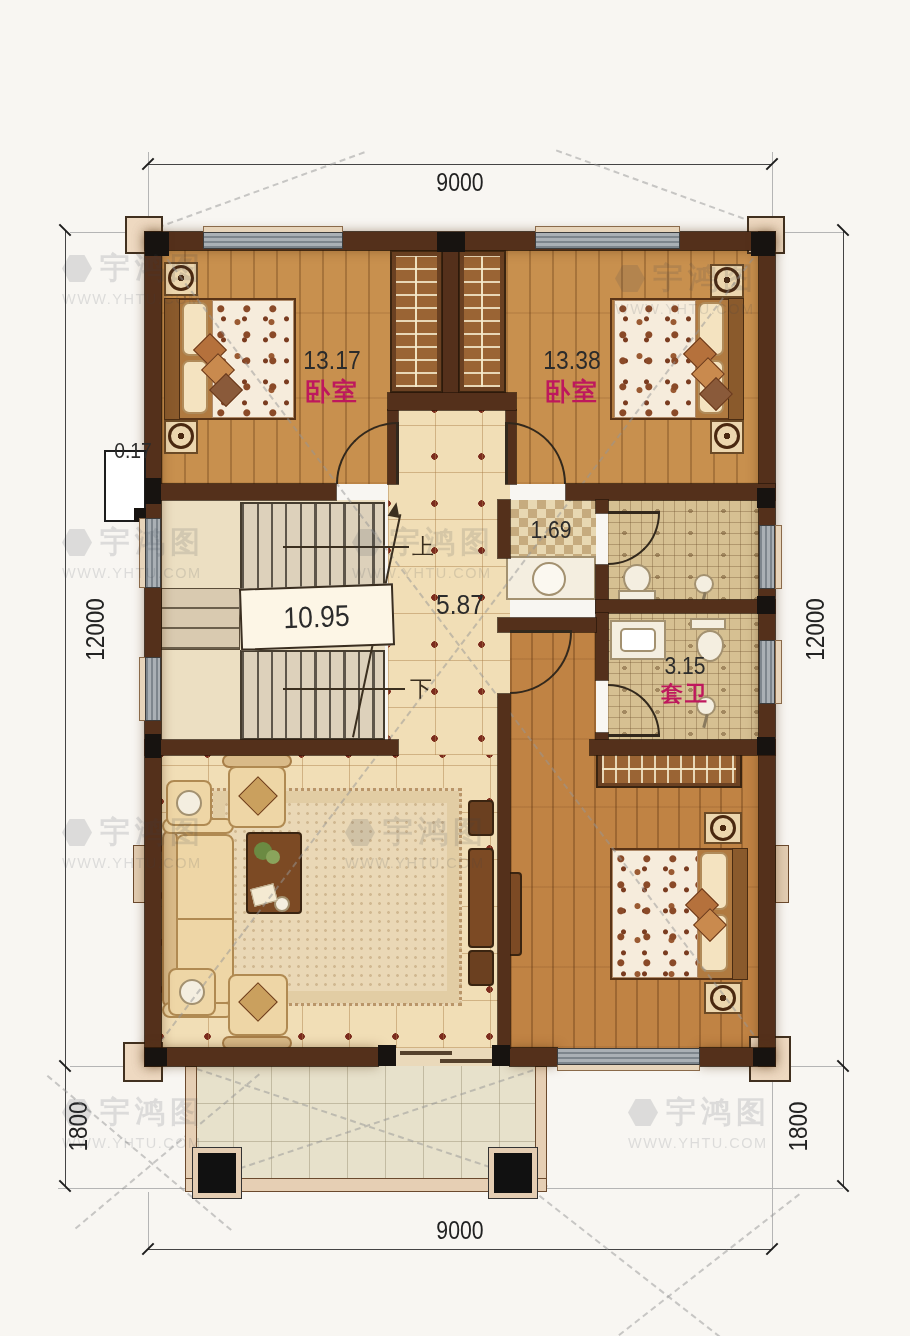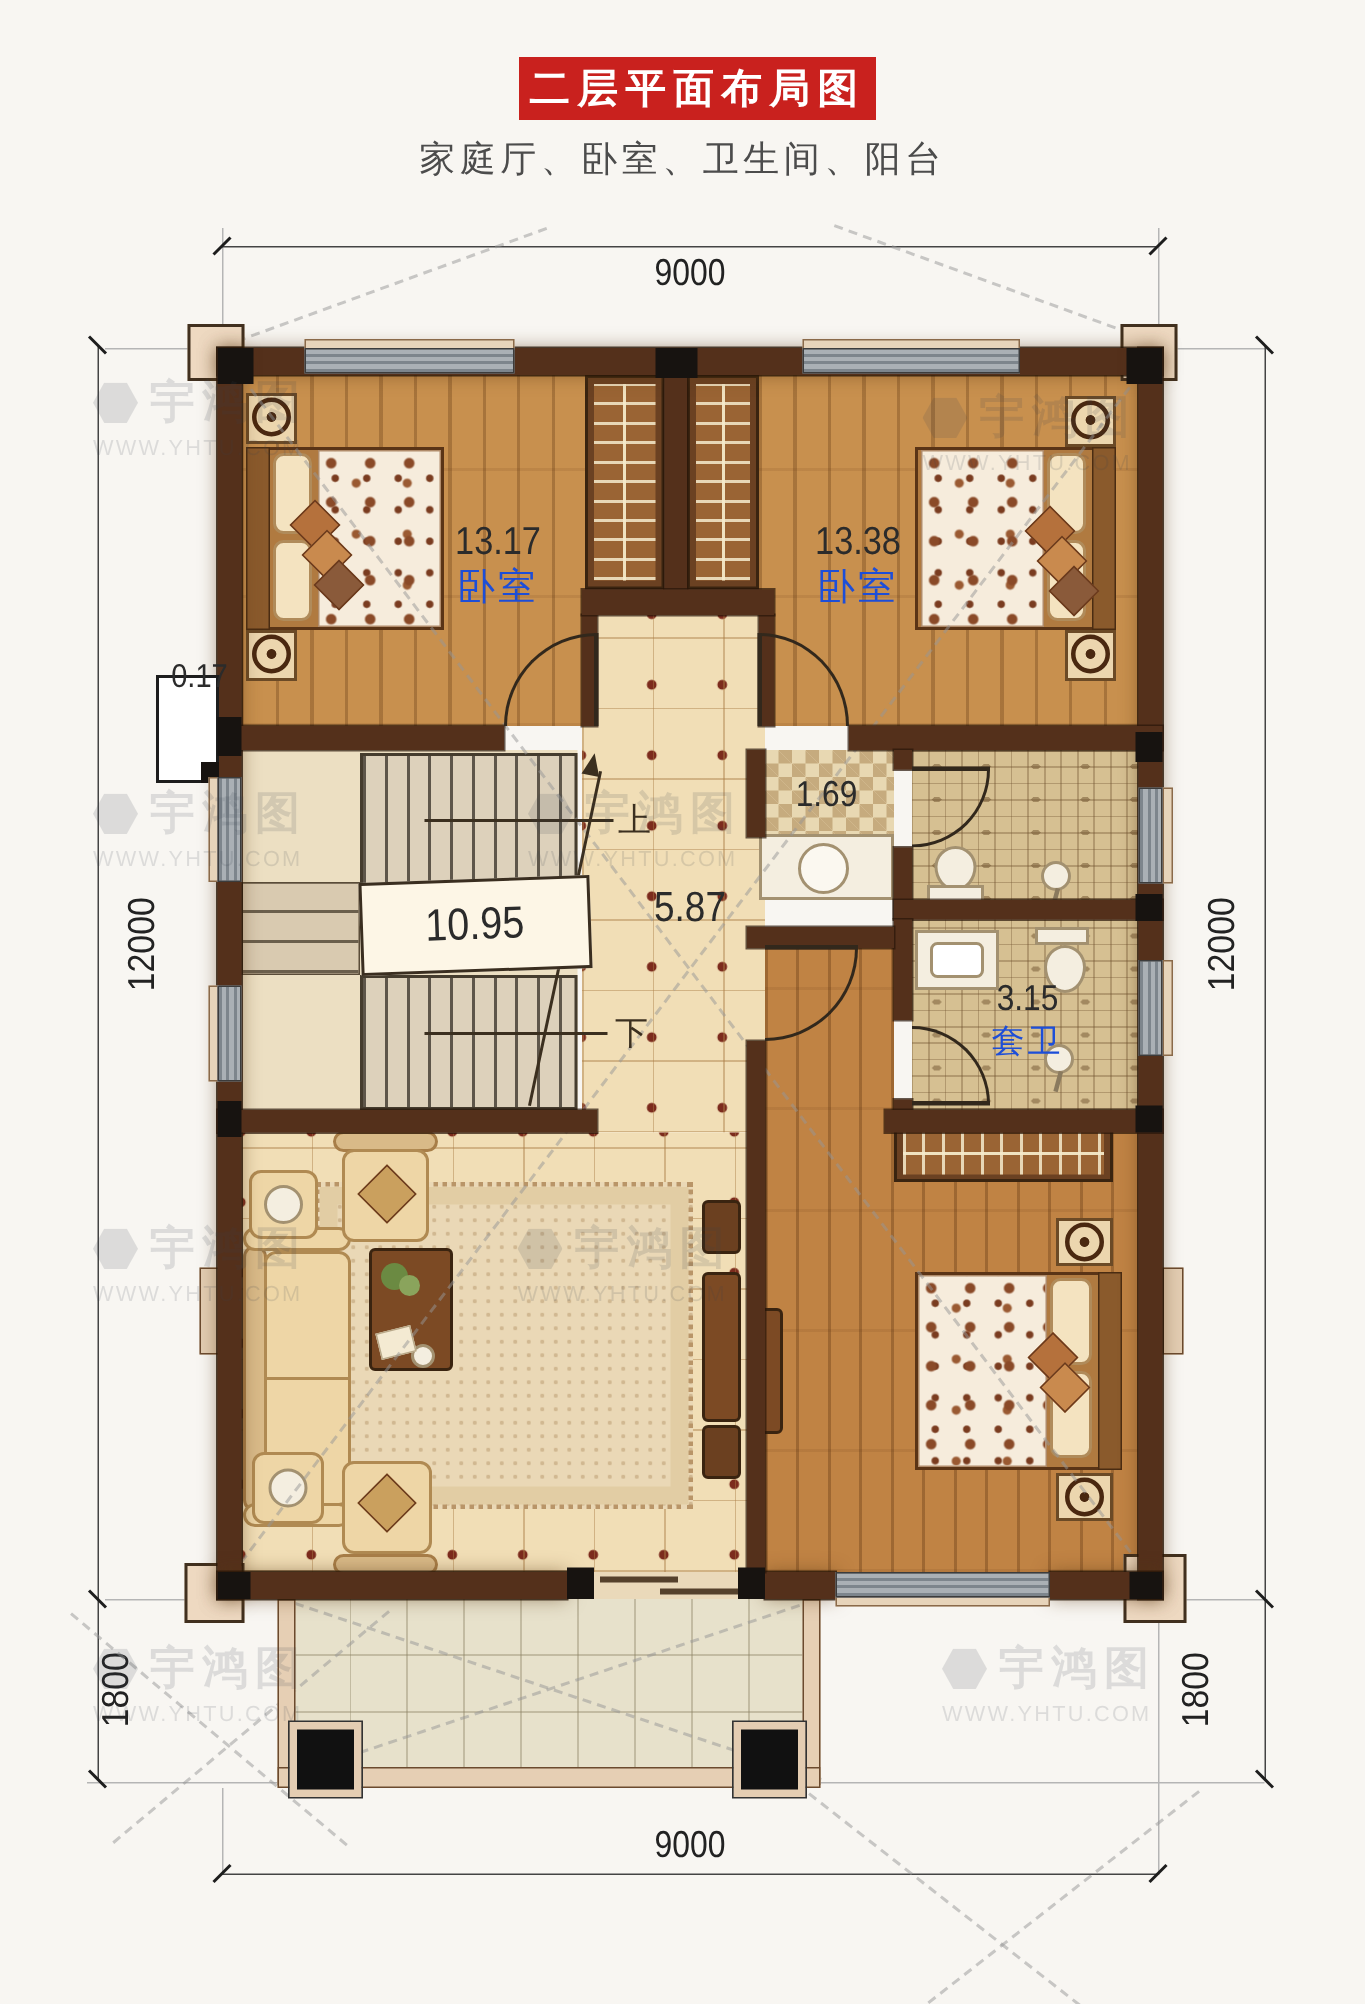--- a/index.html
+++ b/index.html
@@ -29,21 +29,21 @@
   .arc{border:0 solid #32281c;z-index:28;box-sizing:border-box;}
   .leaf{background:#32281c;z-index:28;}
   .dash{height:0;border-top:2px dashed rgba(150,150,150,.5);transform-origin:0 0;z-index:13;}
   .dim{background:#444;z-index:3;}
   .ext{background:#b5b5b5;z-index:2;}
   .tick{width:16px;height:2px;background:#1d1d1d;z-index:4;}
   .dimlab{font-size:25px;color:#222;text-align:center;z-index:4;transform:scaleX(.85);}
   .dimlabv{font-size:25px;color:#222;text-align:center;z-index:4;transform:rotate(-90deg) scaleX(.9);}
   .label{z-index:40;text-align:center;line-height:1.2;}
   .num{display:block;font-size:26px;color:#2b2b2b;transform:scaleX(.88);}
-  .rname{display:block;font-size:25px;font-weight:normal;color:#1d4ed8;letter-spacing:2px;}
+  .rname{display:block;font-size:25px;font-weight:bold;color:#be185d;letter-spacing:2px;}
   .updown{font-size:22px;color:#3b2f1f;z-index:29;}
   .ns{background:#ecd6ae;border:2px solid #6b4a26;z-index:10;box-sizing:border-box;}
   .lamp{width:20px;height:20px;border:3px solid #4a2810;border-radius:50%;background:radial-gradient(circle,#4a2810 0 3px,transparent 3.5px);margin:1px auto;}
   .bedframe{background:#b07a40;border:2px solid #5a3416;z-index:9;box-sizing:border-box;}
   .headboard{background:#8a5a2c;border:1px solid #4a2c12;z-index:10;box-sizing:border-box;}
   .pillow{background:#f4e3c0;border:2px solid #b08b5a;border-radius:7px;z-index:11;box-sizing:border-box;}
   .duvet{background:#f6ecdc;background-image:radial-gradient(circle at 30% 30%,#8a4a28 0 3px,transparent 4px),radial-gradient(circle at 72% 62%,#9a5a32 0 2.5px,transparent 3.5px),radial-gradient(circle at 50% 85%,#7a3c20 0 2px,transparent 3px);background-size:26px 26px,34px 34px,21px 21px;border:1px solid #b08b6a;z-index:11;box-sizing:border-box;}
   .diam{transform:rotate(45deg);border:1px solid #6b3a1c;z-index:12;}
   .ward{background:#6b4122;border:2px solid #3a2410;z-index:9;box-sizing:border-box;}
   .wardin-v{background:#9a6434;background-image:repeating-linear-gradient(0deg,rgba(245,235,205,.85) 0 2px,transparent 2px 13px),linear-gradient(90deg,transparent calc(50% - 1px),#f0e2c0 calc(50% - 1px),#f0e2c0 calc(50% + 1px),transparent calc(50% + 1px));z-index:10;}
@@ -64,24 +64,20 @@
   .title-box{left:346px;top:38px;width:238px;height:42px;background:#c9211e;color:#ffffff;display:flex;align-items:center;justify-content:center;font-size:27px;font-weight:bold;letter-spacing:5px;z-index:50;}
   .subtitle{left:0;top:90px;width:100%;text-align:center;font-size:24px;color:#4c4c4c;letter-spacing:3px;font-weight:500;z-index:50;}
   .slide{background:#ead9ba;z-index:22;}
   .slidebar{background:#55412c;z-index:23;}
 </style>
 </head>
 <body>
 
 <div id="canvas">
 
-  <div class="a title-box">
-      <span>二层平面布局图</span>
-    </div>
-  <div class="a subtitle">家庭厅、卧室、卫生间、阳台</div>
 
   <div class="a dash" style="left:150px;top:235px;width:1042px;transform:rotate(52.9deg);"></div>
   <div class="a dash" style="left:772px;top:235px;width:1042px;transform:rotate(127.1deg);"></div>
   <div class="a dash" style="left:197px;top:1068px;width:370px;transform:rotate(18.5deg);"></div>
   <div class="a dash" style="left:543px;top:1068px;width:370px;transform:rotate(161.5deg);"></div>
   <div class="a dash" style="left:540px;top:1195px;width:300px;transform:rotate(38deg);"></div>
   <div class="a dash" style="left:800px;top:1195px;width:300px;transform:rotate(142deg);"></div>
   <div class="a dash" style="left:48px;top:1075px;width:240px;transform:rotate(40deg);"></div>
   <div class="a dash" style="left:260px;top:1075px;width:240px;transform:rotate(140deg);"></div>
   <div class="a dash" style="left:148px;top:230px;width:230px;transform:rotate(-20deg);"></div>

